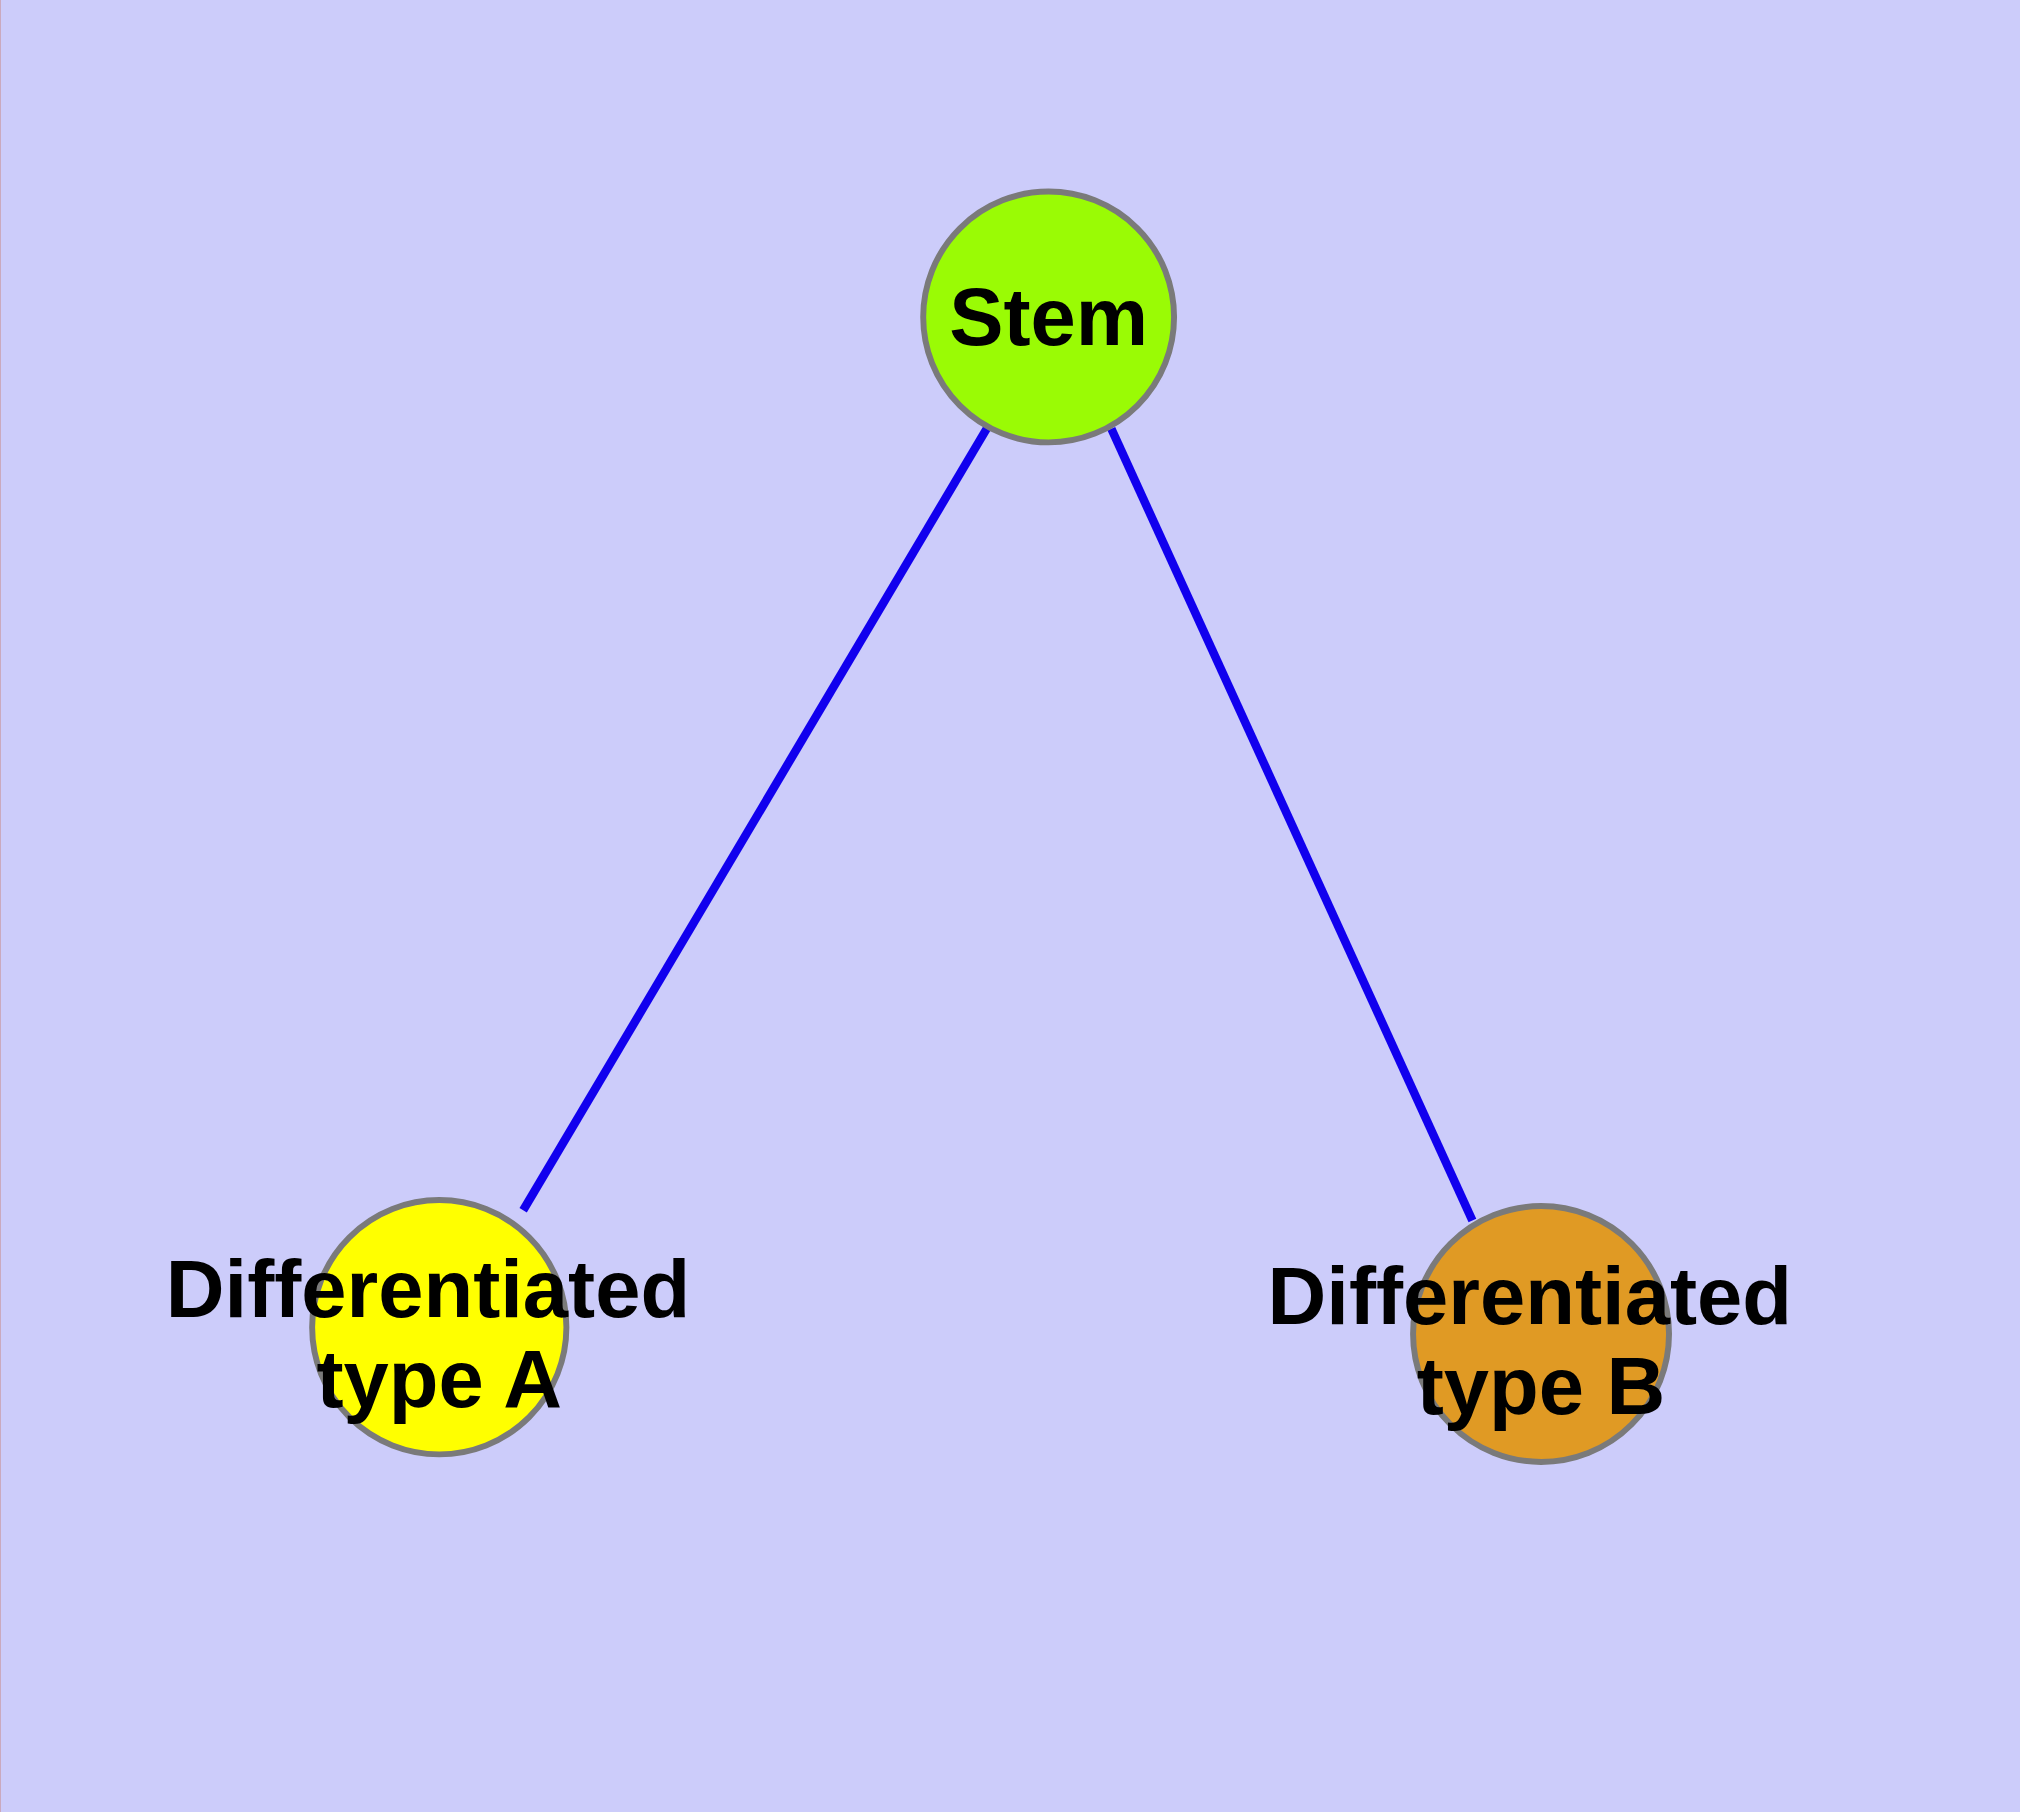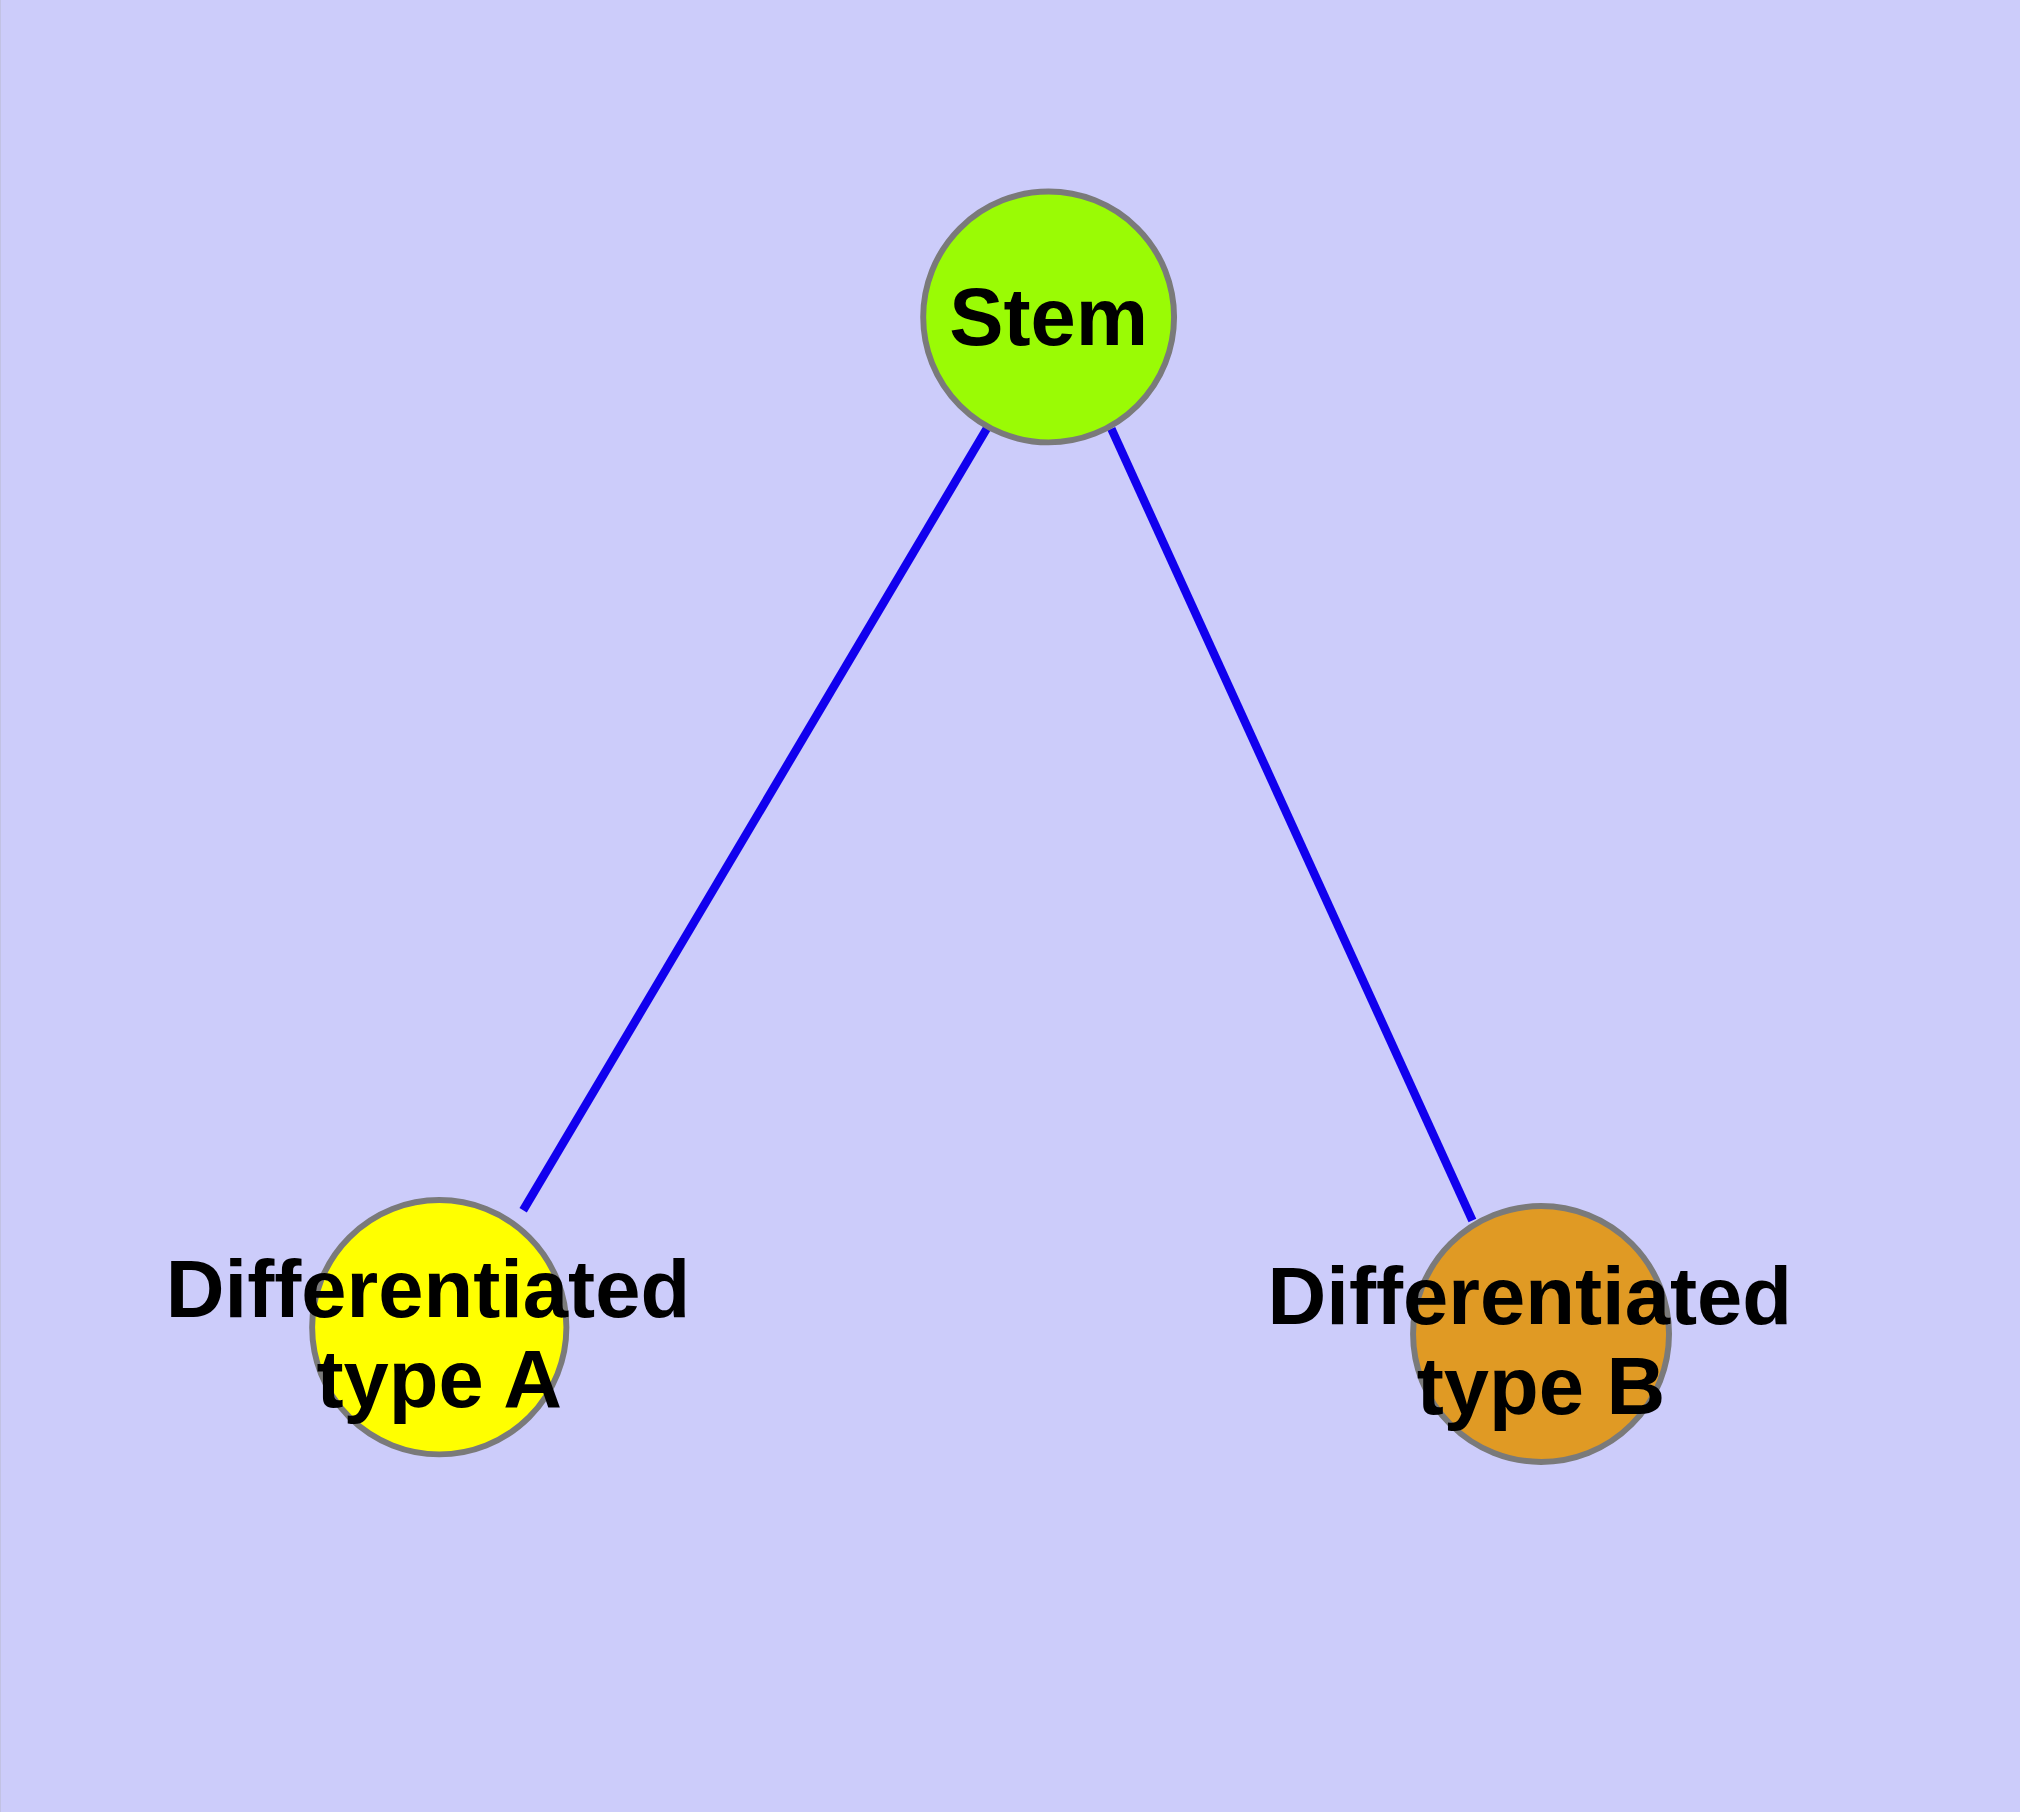--- a/index.html
+++ b/index.html
@@ -4,21 +4,21 @@
 <style>
   html, body {
     margin: 0;
     padding: 0;
     background: #ccccfa;
   }
   #stage {
     position: relative;
     width: 2021px;
     height: 1812px;
-    background: #a3a3a3;
+    background: #c2410c;
     overflow: hidden;
     font-family: "Liberation Sans", sans-serif;
   }
   #graph-svg {
     position: absolute;
     left: 0;
     top: 0;
     width: 2021px;
     height: 1812px;
     display: block;

